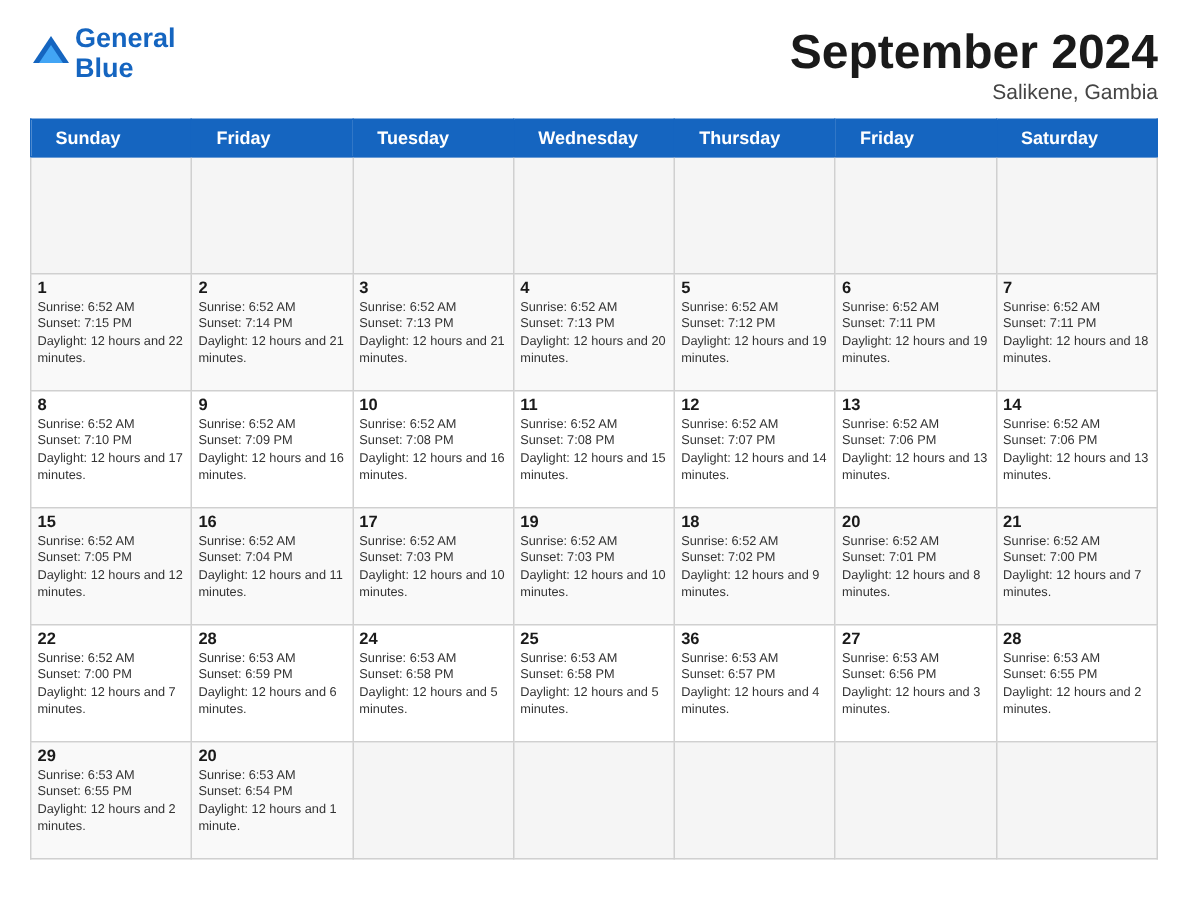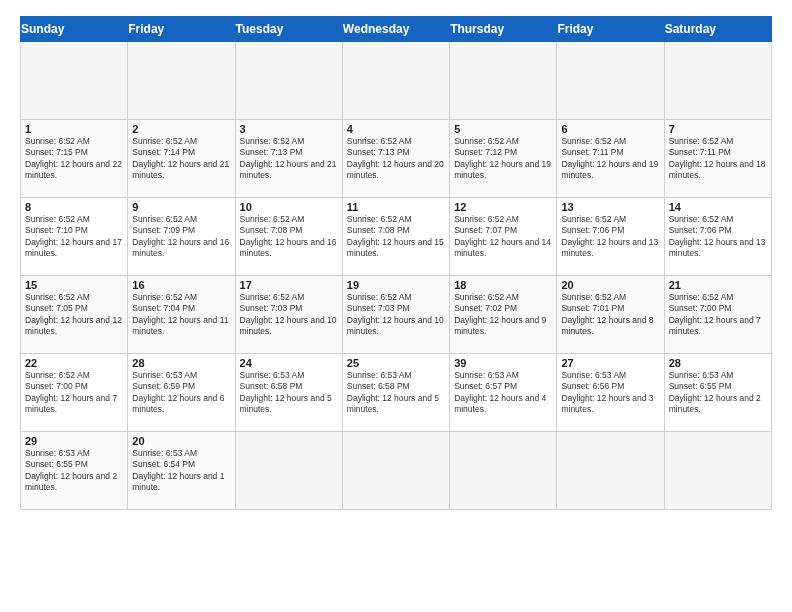--- a/index.html
+++ b/index.html
@@ -55,21 +55,21 @@
     table {
       width: 100%;
       border-collapse: collapse;
       table-layout: fixed;
     }
     th {
       background-color: #1565c0;
       color: #fff;
       font-size: 12px;
       font-weight: bold;
-      padding: 5px 0;
+      padding: 5px 16px;
       text-align: left;
       border: 1px solid #1565c0;
       margin-left: 22px;
     }
     td {
       border: 1px solid #d0d0d0;
       vertical-align: top;
       padding: 3px 4px;
       font-size: 9px;
       color: #333;
@@ -94,20 +94,36 @@
       background: #f9f9f9;
     }
     tr:nth-child(odd) td:not(.empty) {
       background: #fff;
     }
   </style>
 </head>
 <body>
 
 <div class="page">
+  <div class="header">
+    <div class="logo">
+      <svg class="logo-icon" viewBox="0 0 28 28">
+        <polygon points="14,2 26,20 2,20" fill="#1565c0"></polygon>
+        <polygon points="14,8 22,20 6,20" fill="#42a5f5"></polygon>
+      </svg>
+      <div class="logo-text">
+        <div><span>General</span></div>
+        <div><span style="color:#1565c0;">Blue</span></div>
+      </div>
+    </div>
+    <div class="title-block">
+      <div class="month-title">September 2024</div>
+      <div class="subtitle">Salikene, Gambia</div>
+    </div>
+  </div>
 
   <table>
     <thead>
       <tr>
       <th>Sunday</th>
           <th>Friday</th>
           <th>Tuesday</th>
           <th>Wednesday</th>
           <th>Thursday</th>
           <th>Friday</th>
@@ -275,21 +291,21 @@
 Sunset: 6:58 PM
 Daylight: 12 hours and 5 minutes.</div>
           </td>
           <td>
             <span class="day-num">25</span>
             <div class="day-info" style="white-space: pre-line;">Sunrise: 6:53 AM
 Sunset: 6:58 PM
 Daylight: 12 hours and 5 minutes.</div>
           </td>
           <td>
-            <span class="day-num">39</span>
+            <span class="day-num">36</span>
             <div class="day-info" style="white-space: pre-line;">Sunrise: 6:53 AM
 Sunset: 6:57 PM
 Daylight: 12 hours and 4 minutes.</div>
           </td>
           <td>
             <span class="day-num">27</span>
             <div class="day-info" style="white-space: pre-line;">Sunrise: 6:53 AM
 Sunset: 6:56 PM
 Daylight: 12 hours and 3 minutes.</div>
           </td>

